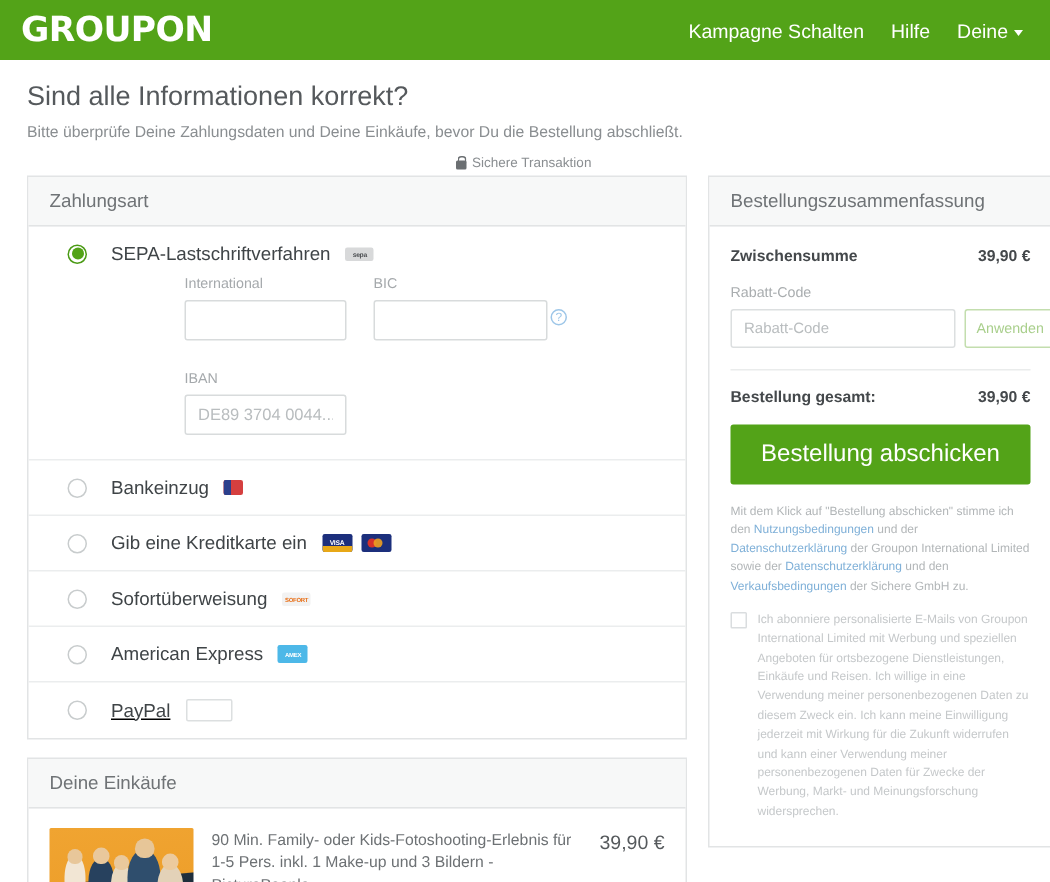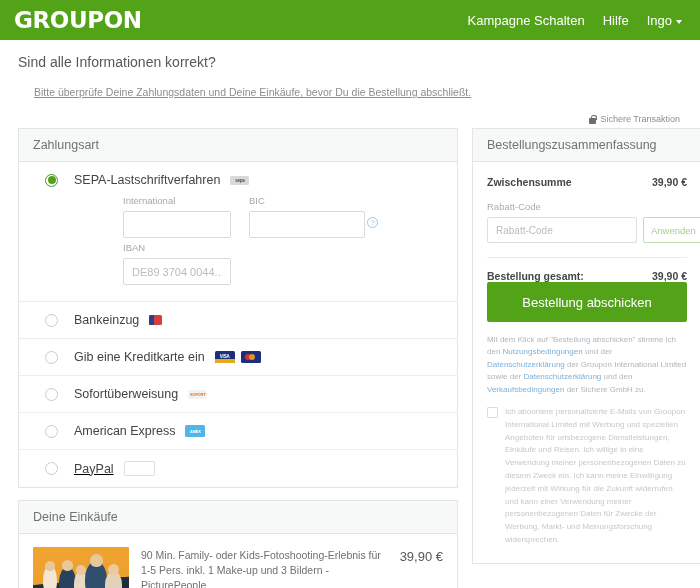--- a/index.html
+++ b/index.html
@@ -45,34 +45,33 @@
     border-left: 3.5px solid transparent;
     border-right: 3.5px solid transparent;
     border-top: 4px solid #ffffff;
     margin-left: 4px;
     vertical-align: 1px;
   }
 
   
   .intro { padding: 14px 18px 0 18px; }
   .page-title {
-    font-size: 14px;
+    font-size: 18px;
     color: #55595c;
     font-weight: normal;
     margin: 0 0 7px 0;
   }
   .page-sub {
     font-size: 10.5px;
     color: #8a8e91;
-    margin: 16px;
-    text-decoration: underline;
+    margin: 0;
   }
   .secure-row {
     display: flex;
-    justify-content: flex-end;
+    justify-content: center;
     align-items: center;
     margin-top: 9px;
     padding-right: 2px;
   }
   .secure-text {
     font-size: 9px;
     color: #8a8e91;
   }
   .lock-icon {
     display: inline-block;
@@ -278,21 +277,21 @@
     color: #9dc6e8;
     font-size: 8px;
     display: inline-flex;
     align-items: center;
     justify-content: center;
     margin-top: 22px;
     margin-left: 2px;
     flex: none;
     line-height: 1;
   }
-  .iban-wrap { margin-top: 4px; }
+  .iban-wrap { margin-top: 20px; }
 
   
   .item-row {
     display: flex;
     padding: 13px 14px 16px 14px;
   }
   .thumb {
     width: 96px; height: 64px;
     flex: none;
     margin-right: 12px;
@@ -369,25 +368,26 @@
     cursor: pointer;
     font-family: "Liberation Sans", sans-serif;
   }
   .divider {
     border-top: 1px solid #eaecec;
     margin: 14px 0 12px 0;
   }
   .submit-btn {
     width: 100%;
     height: 40px;
+    margin-top: 12px;
     background: #53a318;
     border: none;
     border-radius: 2px;
     color: #ffffff;
-    font-size: 13px;
+    font-size: 16px;
     cursor: pointer;
     font-family: "Liberation Sans", sans-serif;
   }
   .legal {
     font-size: 8px;
     color: #b2b6b8;
     line-height: 1.55;
     margin-top: 12px;
   }
   .legal b { color: #7fb0d8; font-weight: normal; }
@@ -411,21 +411,21 @@
   }
 </style>
 </head>
 <body>
 
 <div class="header">
   <div class="logo">GROUPON</div>
   <div class="header-nav">
     <a href="#">Kampagne Schalten</a>
     <a href="#">Hilfe</a>
-    <a href="#"><span>Ingo</span><span class="caret-down"></span></a>
+    <a href="#"><span>Deine</span><span class="caret-down"></span></a>
   </div>
 </div>
 
 <div class="intro">
   <h1 class="page-title">Sind alle Informationen korrekt?</h1>
   <p class="page-sub">Bitte überprüfe Deine Zahlungsdaten und Deine Einkäufe, bevor Du die Bestellung abschließt.</p>
   <div class="secure-row">
     <span class="lock-icon"></span>
     <span class="secure-text">Sichere Transaktion</span>
   </div>

